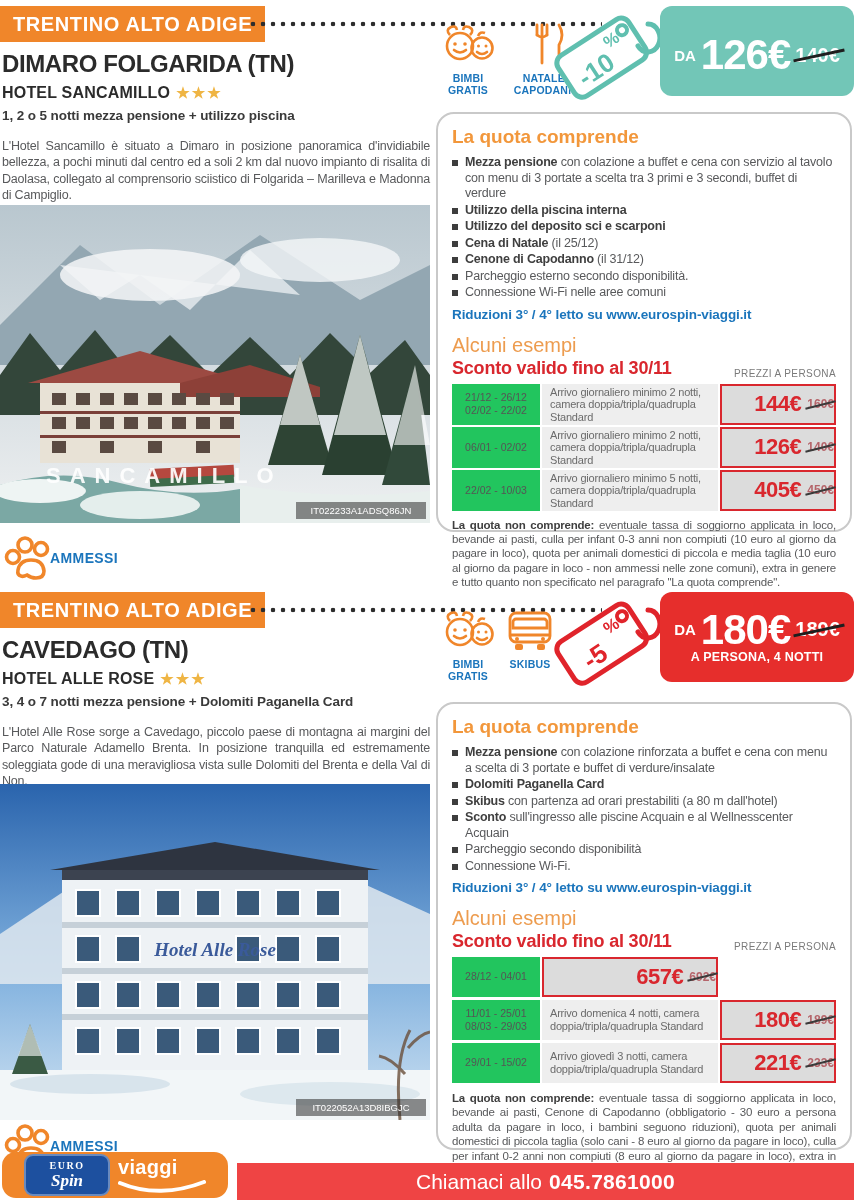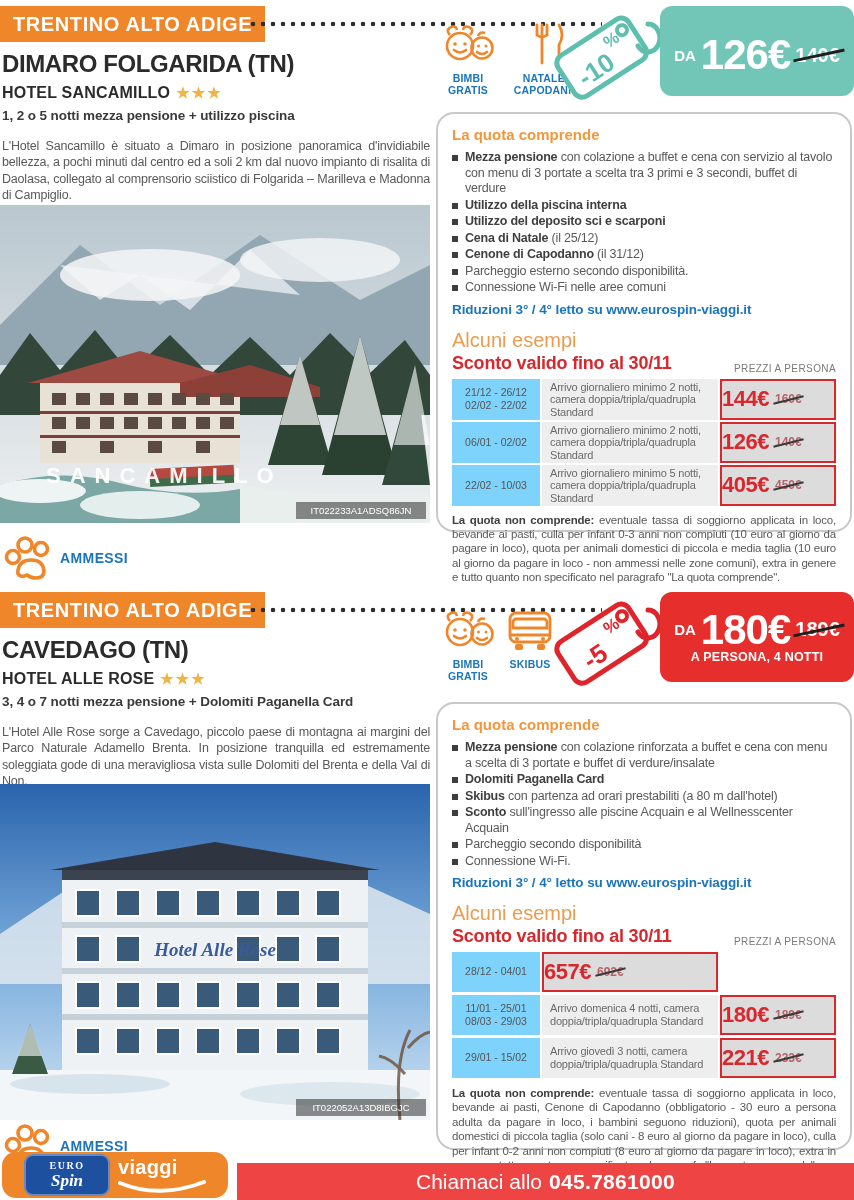--- a/index.html
+++ b/index.html
@@ -20,21 +20,21 @@
   
   .h-title{position:absolute;top:50px;left:2px;font-size:24px;font-weight:bold;color:#2b2b2b;letter-spacing:-.4px;}
   .h-hotel{position:absolute;top:84px;left:2px;font-size:16px;font-weight:bold;color:#2b2b2b;letter-spacing:.2px;}
   .stars{color:#EFB544;font-size:15px;letter-spacing:2px;margin-left:6px;}
   .h-sub{position:absolute;top:108px;left:2px;font-size:13.5px;font-weight:bold;color:#3a3a3a;letter-spacing:-.1px;}
   .desc{position:absolute;top:138px;left:2px;width:428px;font-size:12.5px;line-height:1.3;
         color:#58595b;text-align:justify;letter-spacing:-.2px;}
   .photo{position:absolute;left:0;width:430px;overflow:hidden;}
   #sec0 .photo{top:205px;height:318px;}
   #sec1 .photo{top:198px;height:336px;}
-  .pets{position:absolute;left:4px;display:flex;align-items:center;gap:10px;}
+  .pets{position:absolute;left:4px;display:flex;align-items:center;}
   #sec0 .pets{top:536px;} #sec1 .pets{top:538px;}
   .pets-label{color:#1B75BC;font-weight:bold;font-size:14px;letter-spacing:.4px;}
 
   
   .badges{position:absolute;left:441px;top:22px;display:flex;gap:8px;}
   .badge{display:flex;flex-direction:column;align-items:center;gap:6px;}
   .badge-label{color:#1B75BC;font-weight:bold;font-size:10.5px;text-align:center;line-height:1.15;letter-spacing:.2px;}
   .badge.b1 .badge-label{width:54px;} .badge.b2 .badge-label{width:92px;}
   .tag-wrap{position:absolute;left:548px;top:2px;width:118px;height:102px;}
   .tag-teal{color:#5FBFAF;} .tag-red{color:#E0242B;}
@@ -47,39 +47,39 @@
   .pb-price{font-size:42px;font-weight:bold;letter-spacing:-1px;line-height:.95;}
   .pb-old{font-size:20px;font-weight:bold;position:relative;display:inline-block;}
   .pb-old::after{content:"";position:absolute;left:-6%;right:-10%;top:46%;border-top:3px solid #1e1e1e;transform:rotate(-12deg);}
   .pb-note{font-size:12.5px;font-weight:bold;letter-spacing:.2px;}
 
   
   .info-box{position:absolute;left:436px;width:416px;border:2px solid #c9c9c9;border-radius:18px;
             padding:10px 14px;box-sizing:border-box;}
   #sec0 .info-box{top:112px;height:420px;}
   #sec1 .info-box{top:116px;height:448px;}
-  .ib-title{color:#F2973B;font-size:15px;font-weight:bold;margin:2px 0 7px 0;}
+  .ib-title{color:#F2973B;font-size:19px;font-weight:bold;margin:2px 0 7px 0;}
   .ib-list{list-style:none;margin:0;padding:0;}
   .ib-list li{position:relative;padding-left:13px;font-size:12.5px;line-height:1.24;
               color:#58595b;letter-spacing:-.2px;margin-bottom:1px;}
   .ib-list li::before{content:"";position:absolute;left:0;top:5px;width:6px;height:6px;background:#3d3d3d;}
   .ib-list .b{font-weight:bold;color:#3f3f3f;}
   .reductions{color:#1B75BC;font-weight:bold;font-size:13.5px;margin-top:6px;letter-spacing:-.1px;}
   .ex-title{color:#ED9C4F;font-size:20px;margin-top:12px;}
   .ex-subrow{display:flex;justify-content:space-between;align-items:flex-end;margin-top:1px;}
   .ex-sub{color:#D9272E;font-size:18px;font-weight:bold;letter-spacing:-.2px;}
   .ex-note{color:#7a7a7a;font-size:10px;letter-spacing:.4px;}
   .ex-table{display:flex;flex-direction:column;gap:3px;margin-top:5px;}
   .ex-row{display:grid;grid-template-columns:88px 1fr 116px;gap:2px;height:40px;}
-  .ex-dates{background:#7dd3fc;display:flex;align-items:center;justify-content:center;text-align:center;
+  .ex-dates{background:#22c55e;display:flex;align-items:center;justify-content:center;text-align:center;
             font-size:10.5px;color:#555;white-space:pre-line;line-height:1.25;}
   .ex-desc{background:#eeeeee;display:flex;align-items:center;padding:2px 8px;font-size:11px;
            color:#6b6b6b;letter-spacing:-.2px;line-height:1.15;}
   .ex-price{background:#dcdcdc;border:2px solid #D9272E;box-sizing:border-box;display:flex;
-            align-items:center;justify-content:flex-start;gap:6px;}
+            align-items:center;justify-content:flex-end;gap:6px;}
   .ex-price .price{color:#D9272E;font-size:22px;font-weight:bold;letter-spacing:-.5px;}
   .ex-price .old{color:#b5646a;font-size:12px;font-weight:bold;position:relative;display:inline-block;}
   .ex-price .old::after{content:"";position:absolute;left:-8%;right:-10%;top:46%;border-top:2px solid #3a3a3a;transform:rotate(-14deg);}
   .nc{margin-top:8px;font-size:11.5px;line-height:1.25;color:#58595b;text-align:justify;letter-spacing:-.2px;}
   .nc .b{font-weight:bold;color:#3f3f3f;}
 
   
   .footer-logo{position:absolute;left:2px;top:1152px;width:226px;height:46px;background:#F0862A;
                border-radius:14px;display:flex;align-items:center;padding:0 22px;box-sizing:border-box;gap:8px;}
   .logo-blue{width:94px;height:38px;background:#1d509f;border-radius:9px;display:flex;flex-direction:column;

